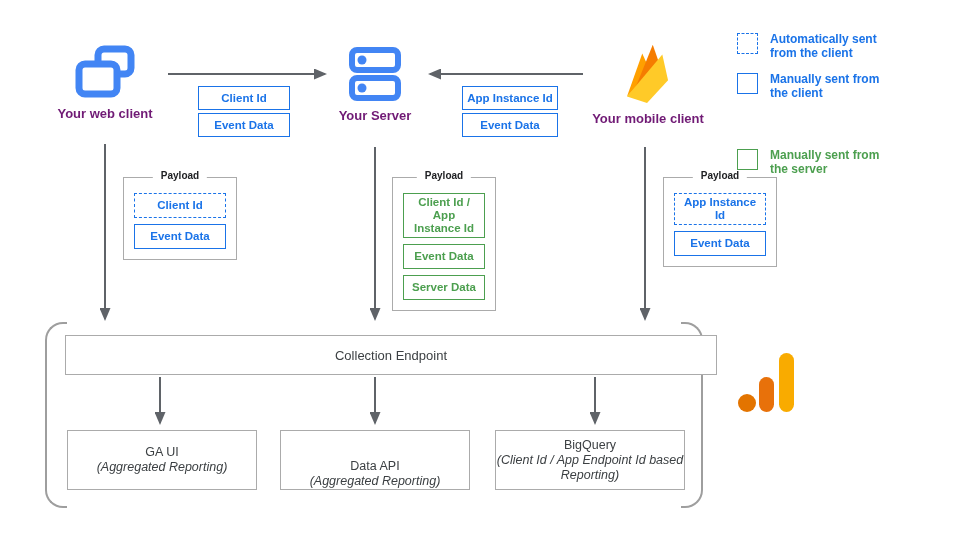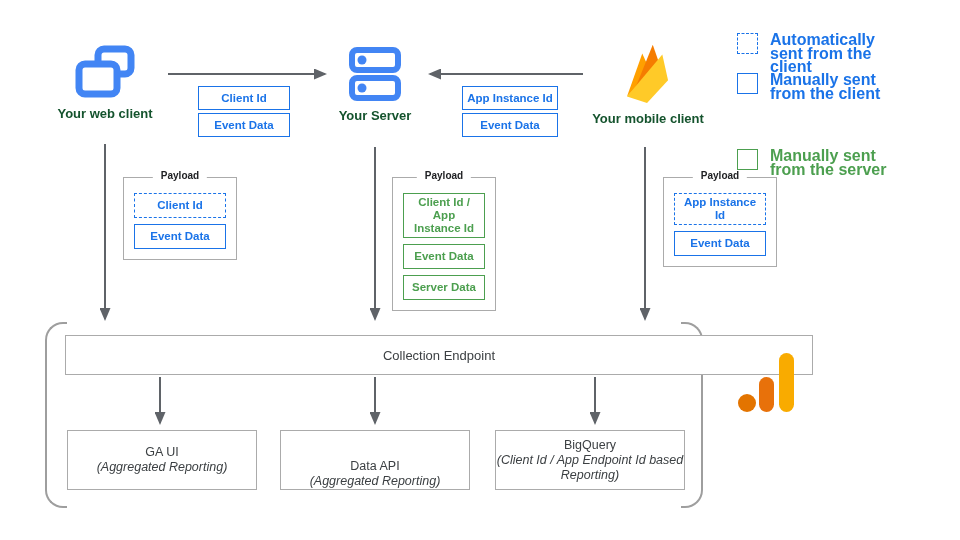--- a/index.html
+++ b/index.html
@@ -9,21 +9,21 @@
     width: 960px;
     height: 540px;
     background: #fff;
     font-family: "Liberation Sans", sans-serif;
     overflow: hidden;
   }
   .arrows { position:absolute; left:0; top:0; pointer-events:none; }
 
   
   .node { position:absolute; display:flex; flex-direction:column; align-items:center; }
-  .node-label { margin-top:6px; font-size:13px; font-weight:700; color:#14532d; white-space:nowrap; }
+  .node-label { margin-top:6px; font-size:13px; font-weight:700; color:#701a75; white-space:nowrap; }
 
   
   .tag {
     position:absolute; background:#fff;
     border:1.5px solid #1A73E8; color:#1A73E8;
     font-size:11.5px; font-weight:700;
     display:flex; align-items:center; justify-content:center;
   }
 
   
@@ -41,31 +41,31 @@
   }
   .pitem.dashed { border-style:dashed; }
   .pitem.blue { border-color:#1A73E8; color:#1A73E8; }
   .pitem.green { border-color:#4C9F4F; color:#4C9F4F; }
 
   
   .legend-row { position:absolute; left:737px; display:flex; gap:12px; align-items:flex-start; }
   .swatch { width:21px; height:21px; background:#fff; border:1.5px solid #1A73E8; flex:0 0 auto; }
   .swatch.dashed { border-style:dashed; }
   .swatch.green { border-color:#4C9F4F; }
-  .legend-text { font-size:16px; line-height:13.5px; font-weight:700; width:125px; }
+  .legend-text { font-size:12px; line-height:13.5px; font-weight:700; width:125px; }
   .legend-text.blue { color:#1A73E8; }
   .legend-text.green { color:#4C9F4F; }
 
   
   .bracket { position:absolute; top:322px; width:22px; height:186px; border:2px solid #9E9E9E; }
   .bracket.left  { left:45px;  border-right:none; border-radius:18px 0 0 18px; }
   .bracket.right { left:681px; border-left:none;  border-radius:0 18px 18px 0; }
 
   .endpoint {
-    position:absolute; left:65px; top:335px; width:748px; height:40px;
+    position:absolute; left:65px; top:335px; width:652px; height:40px;
     border:1.5px solid #ABABAB; background:#fff; color:#3C4043; font-size:13px;
     display:flex; align-items:center; justify-content:center;
   }
   .outbox {
     position:absolute; top:430px; width:190px; height:60px;
     border:1.5px solid #ABABAB; background:#fff; color:#3C4043;
     font-size:12.5px; line-height:15px; text-align:center;
     display:flex; flex-direction:column; align-items:center; justify-content:center;
   }
   .outbox .subtitle { font-style:italic; }

